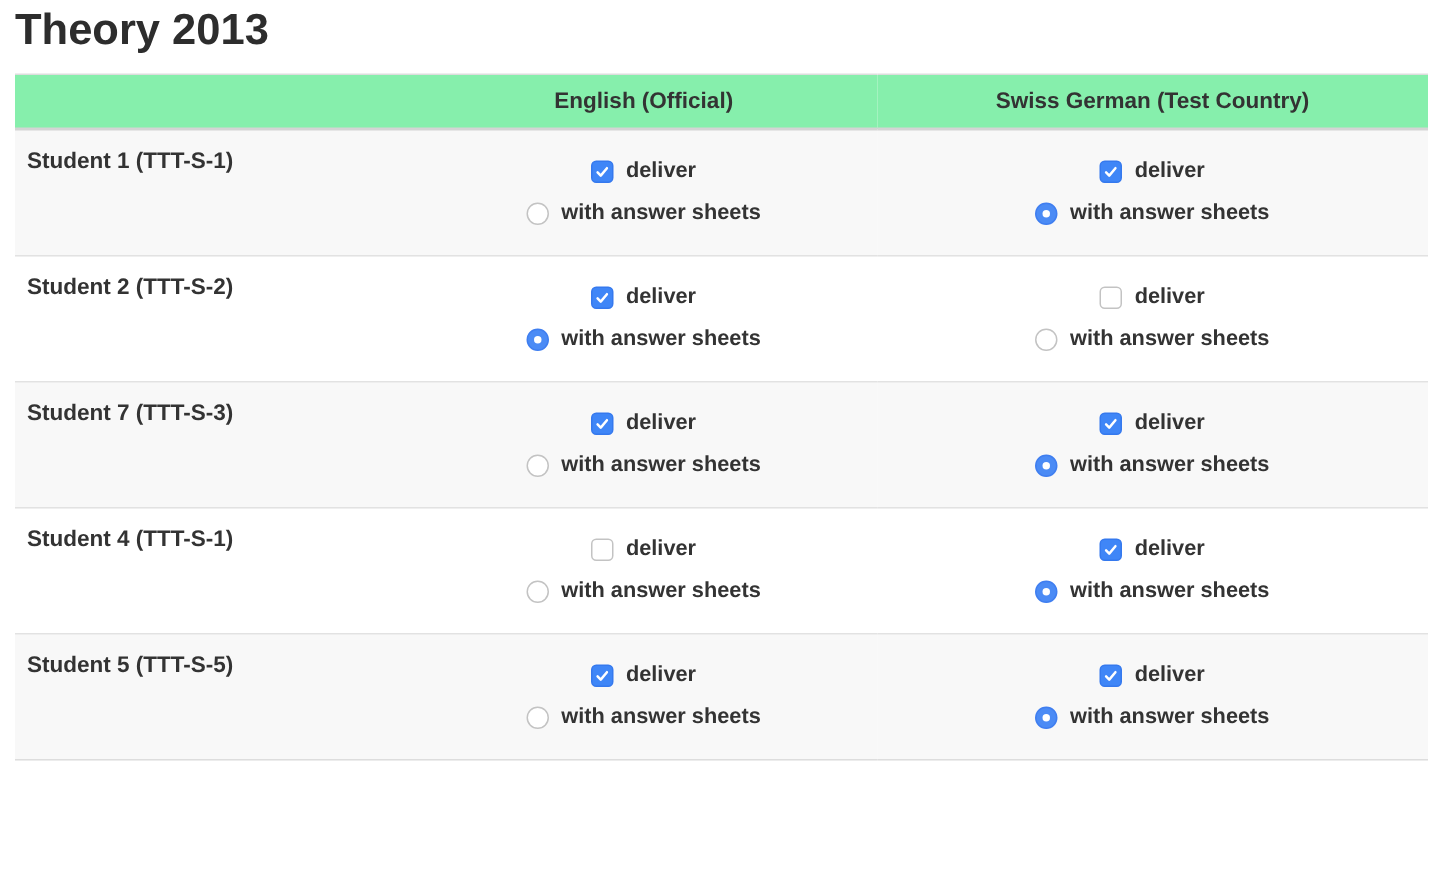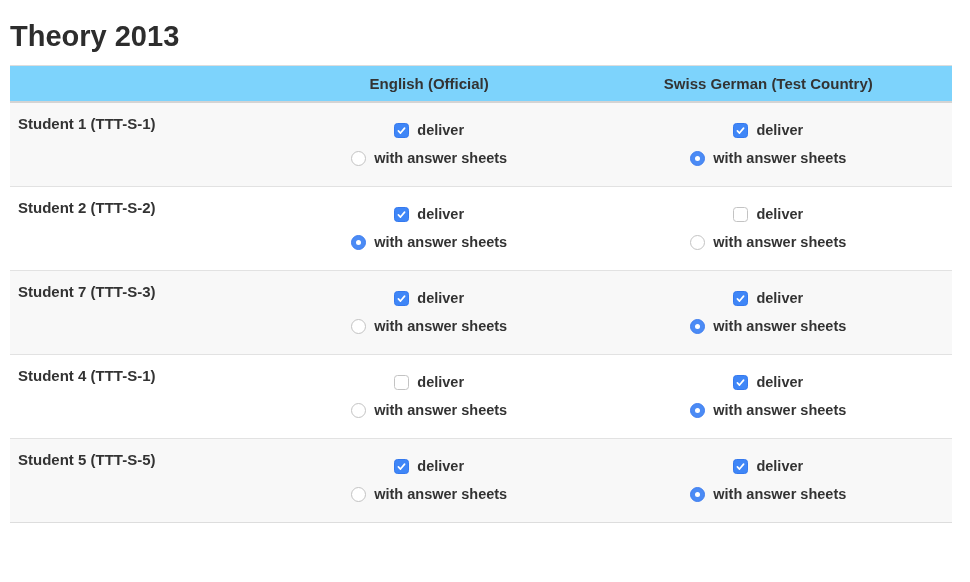--- a/index.html
+++ b/index.html
@@ -5,39 +5,39 @@
   * { box-sizing: border-box; }
   html, body {
     margin: 0; padding: 0;
     background: #ffffff;
     font-family: "Liberation Sans", sans-serif;
     color: #333333;
   }
   .page {
     width: 970px;
     height: 582px;
-    padding: 16px 18px 0 10px;
+    padding: 0 18px 0 10px;
     overflow: hidden;
     position: relative;
   }
   h1.page-title {
     font-size: 29px;
     font-weight: 600;
     color: #2d2d2d;
     margin: 4px 0 12px 0;
     letter-spacing: 0;
   }
   table.students-table {
     width: 100%;
     border-collapse: collapse;
     border-top: 1px solid #dddddd;
     border-bottom: 1px solid #dddddd;
   }
   table.students-table thead tr {
-    background: #7dd3fc;
+    background: #86efac;
   }
   table.students-table thead th {
     font-size: 15px;
     font-weight: bold;
     color: #333333;
     text-align: center;
     padding: 9px 8px;
     border-bottom: 2px solid #d4d4d4;
   }
   table.students-table thead th.col-student { width: 28%; }

